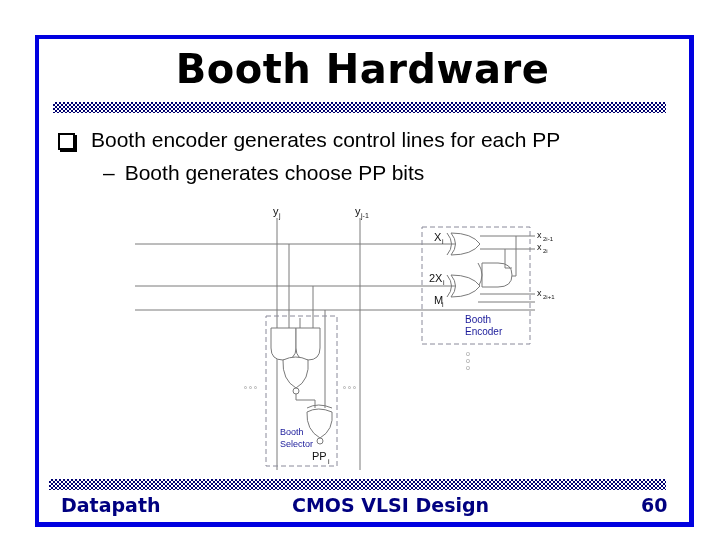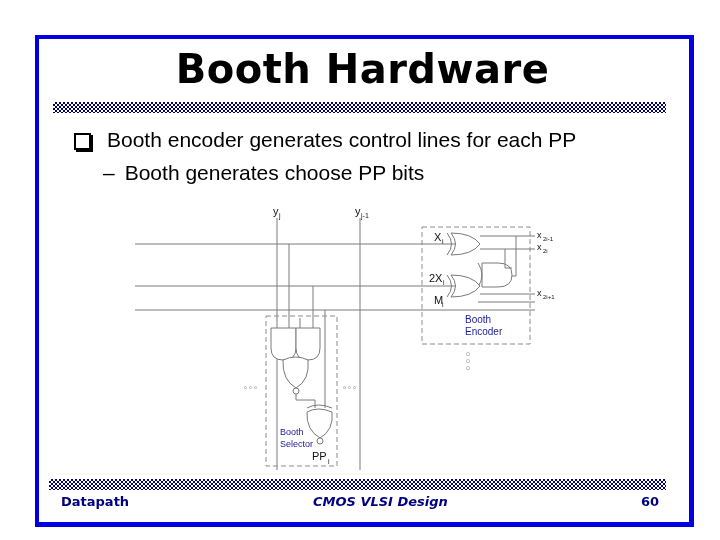--- a/index.html
+++ b/index.html
@@ -6,28 +6,28 @@
   body { width:720px; height:540px; position:relative; overflow:hidden; font-family:"Liberation Sans", sans-serif; }
   .frame { position:absolute; left:35px; top:35px; width:650px; height:483px; border:4px solid #0000e0; border-right-width:5px; border-bottom-width:5px; background:#fff; }
   .slide-title { position:absolute; left:35px; top:44px; width:655px; text-align:center; font-family:"DejaVu Sans", sans-serif; font-weight:bold; font-size:40px; letter-spacing:0.5px; color:#000; line-height:50px; }
   .checker { position:absolute; height:11px; background-color:#ffffff;
     background-image:
       linear-gradient(45deg, #000070 25%, transparent 25%, transparent 75%, #000070 75%),
       linear-gradient(45deg, #000070 25%, transparent 25%, transparent 75%, #000070 75%);
     background-size:4px 4px; background-position:0 0, 2px 2px; }
   .checker.top { left:53px; top:102px; width:613px; }
   .checker.bottom { left:49px; top:479px; width:617px; }
-  .bullet { position:absolute; left:58px; top:127px; font-size:21px; color:#000; line-height:26px; display:flex; align-items:center;margin-left:16px; }
+  .bullet { position:absolute; left:58px; top:127px; font-size:21px; color:#000; line-height:26px; display:flex; align-items:center; }
   .bullet .box { width:13px; height:13px; border:2px solid #000; box-shadow:2px 2px 0 #000; margin-right:16px; margin-top:2px; }
   .sub { position:absolute; left:103px; top:160px; font-size:21px; color:#000; line-height:26px; }
   .sub .dash { margin-right:10px; }
   .diagram { position:absolute; left:120px; top:200px; }
-  .footer { position:absolute; top:494px; font-family:"DejaVu Sans", sans-serif; font-weight:bold; font-size:13px; color:#000080; }
+  .footer { position:absolute; top:494px; font-family:"DejaVu Sans", sans-serif; font-weight:bold; font-size:19px; color:#000080; }
   .footer.left { left:61px; }
-  .footer.center { left:313px;font-style:italic; }
+  .footer.center { left:292px; }
   .footer.right { left:641px; }
 </style>
 </head>
 <body>
 
 <div class="frame"></div>
 
 <div class="slide-title">Booth Hardware</div>
 <div class="checker top"></div>
 

